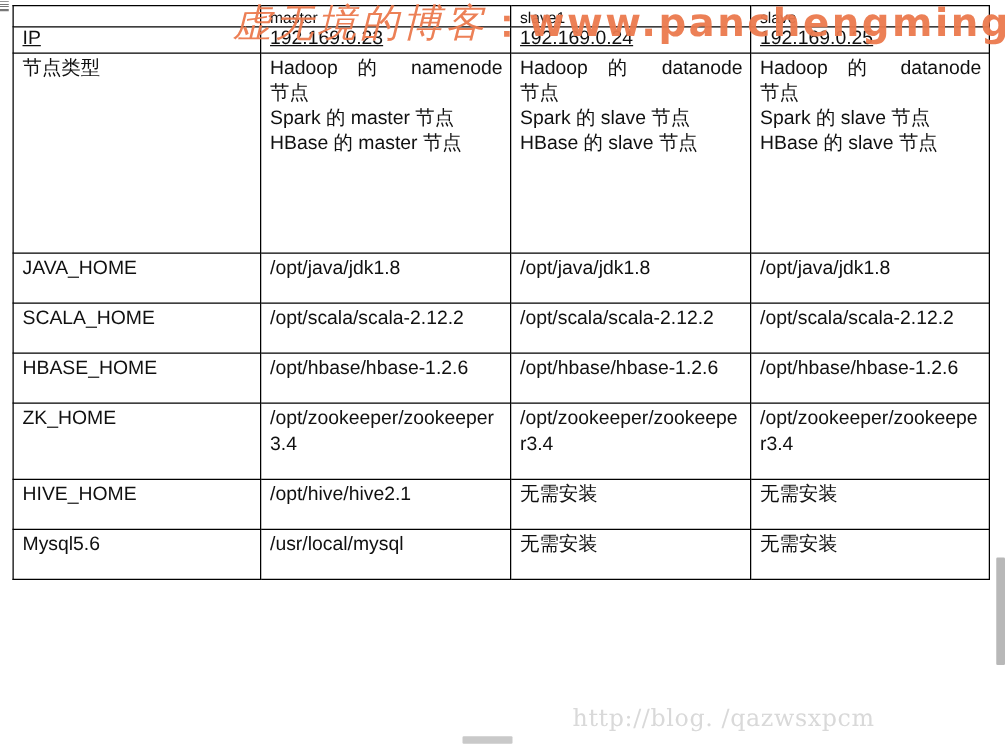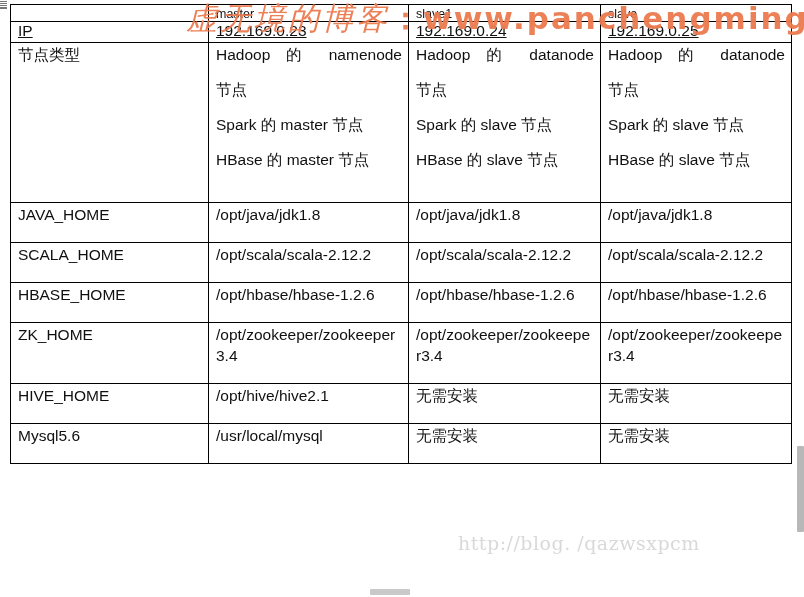--- a/index.html
+++ b/index.html
@@ -94,21 +94,20 @@
     text-decoration: underline;
   }
 
   tr.nodetype-row td {
     height: 140px;
   }
 
   .cell-line {
     display: block;
     white-space: nowrap;
-    margin-top: 15px;
   }
 
   
   .just {
     display: block;
     text-align: justify;
     text-align-last: justify;
     white-space: normal;
   }
 
@@ -138,21 +137,21 @@
   .wm-top .ascii {
     font-family: "DejaVu Sans", sans-serif;
     font-style: normal;
     font-weight: 700;
     letter-spacing: 2px;
   }
 
   .wm-bottom {
     position: absolute;
     left: 458px;
-    top: 532px;
+    top: 564px;
     font-family: "DejaVu Serif", serif;
     font-size: 19px;
     color: #d9d9d9;
     white-space: nowrap;
     pointer-events: none;
     letter-spacing: .5px;
   }
 
   
   .scroll-v {

